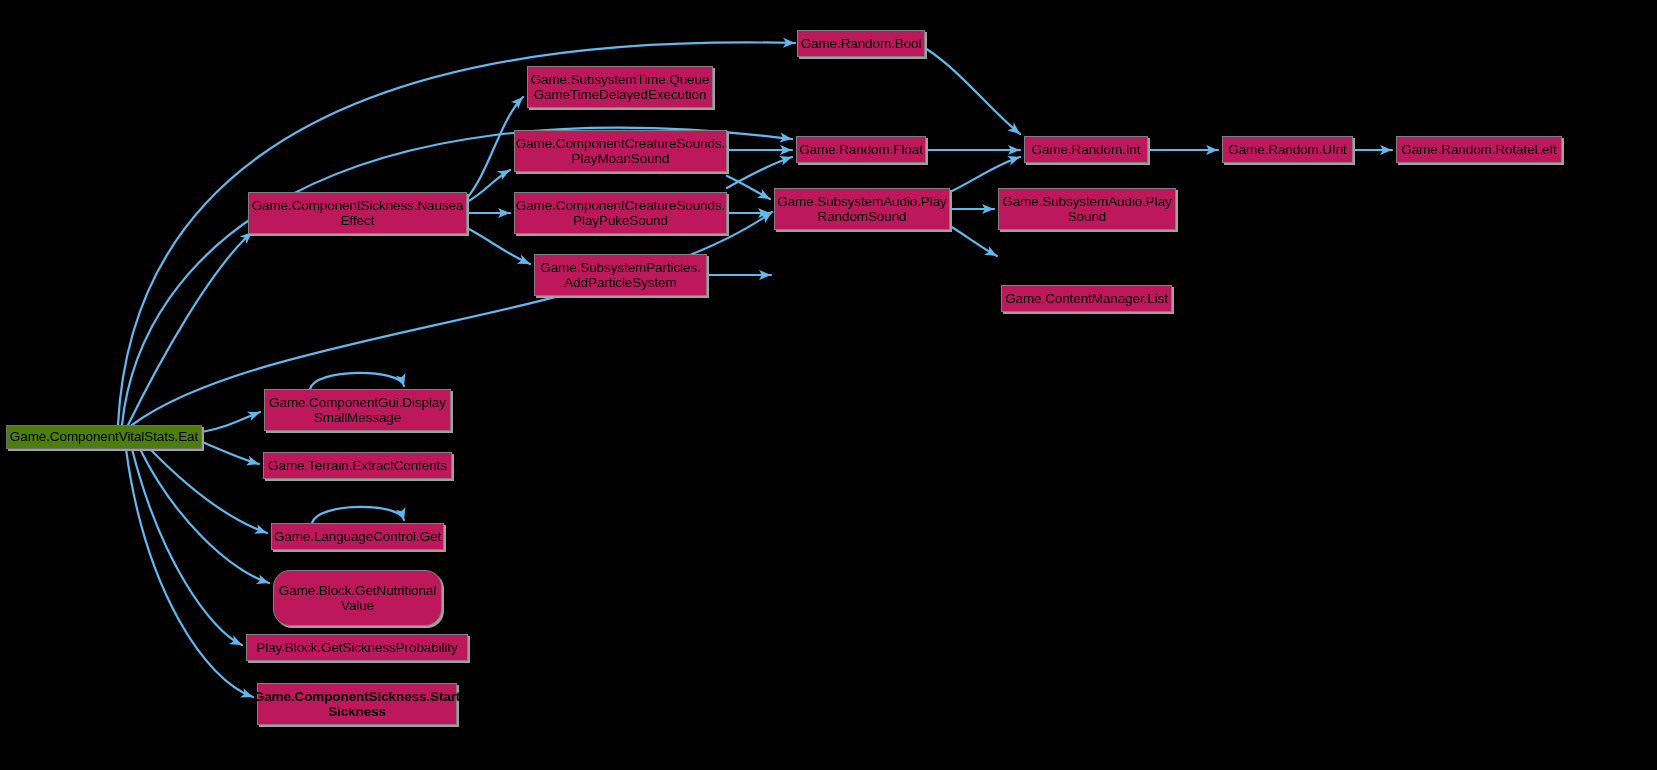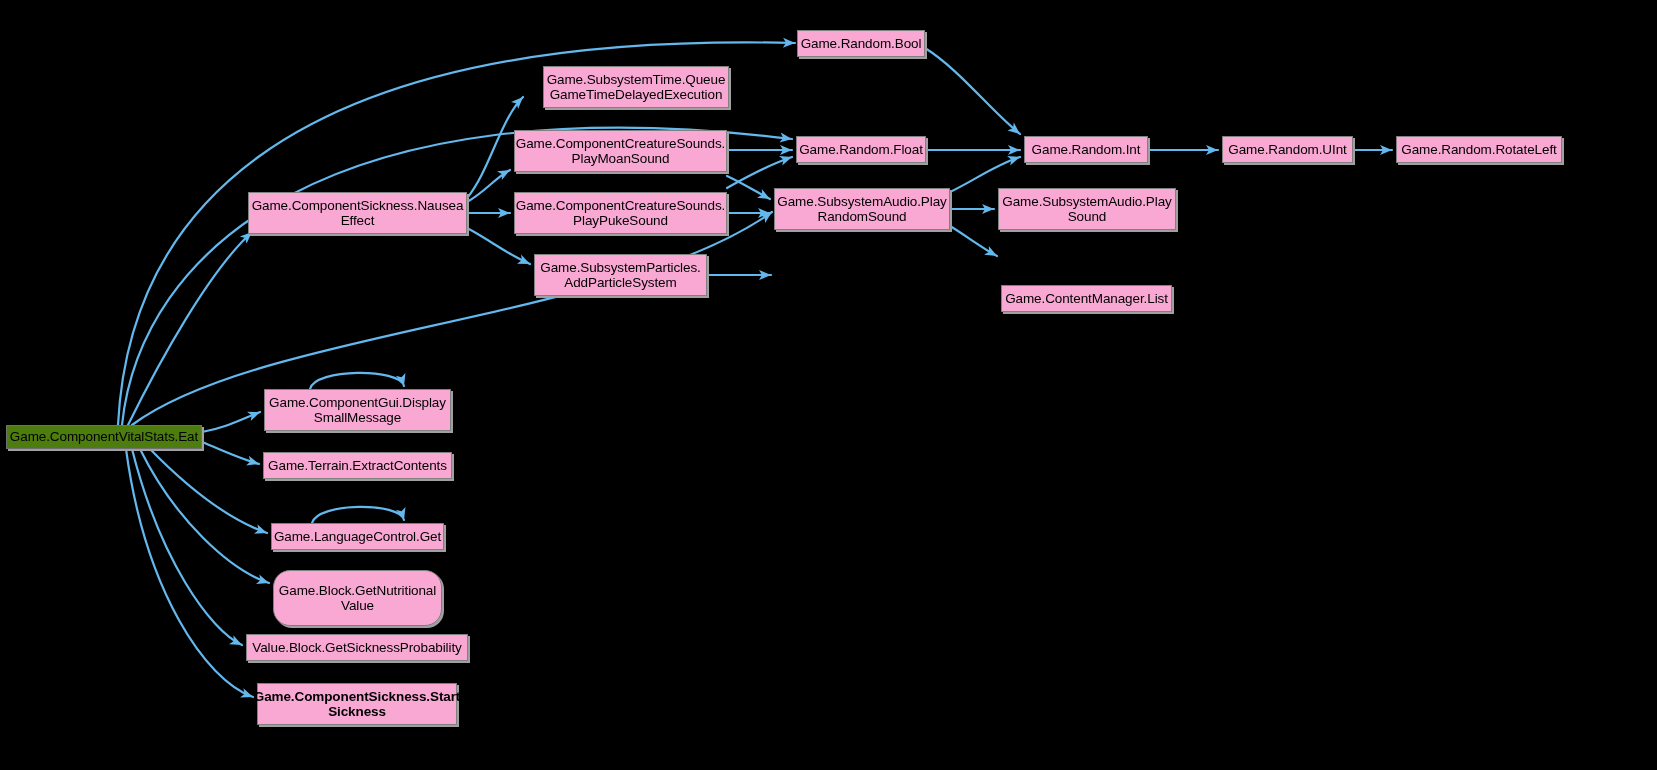--- a/index.html
+++ b/index.html
@@ -19,21 +19,21 @@
     position: absolute;
     left: 0;
     top: 0;
     width: 1657px;
     height: 770px;
     pointer-events: none;
   }
   .node {
     position: absolute;
     box-sizing: border-box;
-    background: #f9a8d4;
+    background: #be185d;
     border: 1px solid #808080;
     box-shadow: 2px 2px 0 0 #a0a0a0;
     color: #000000;
     font-size: 13.5px;
     line-height: 15.5px;
     display: flex;
     align-items: center;
     justify-content: center;
     text-align: center;
     letter-spacing: -0.1px;
@@ -165,24 +165,24 @@
     </svg>
 <div class="node current" style="left: 6px; top: 425px; width: 196px; height: 24px;">Game.ComponentVitalStats.Eat</div>
     <div class="node" style="left: 264px; top: 389px; width: 187px; height: 42px;">Game.ComponentGui.Display
 SmallMessage</div>
     <div class="node" style="left: 248px; top: 192px; width: 219px; height: 42px;">Game.ComponentSickness.Nausea
 Effect</div>
     <div class="node" style="left: 263px; top: 452px; width: 189px; height: 27px;">Game.Terrain.ExtractContents</div>
     <div class="node" style="left: 271px; top: 523px; width: 173px; height: 27px;">Game.LanguageControl.Get</div>
     <div class="node" style="left: 273px; top: 570px; width: 169px; height: 56px; border-radius: 17px;">Game.Block.GetNutritional
 Value</div>
-    <div class="node" style="left: 246px; top: 634px; width: 222px; height: 27px;">Value.Block.GetSicknessProbability</div>
+    <div class="node" style="left: 246px; top: 634px; width: 222px; height: 27px;">Play.Block.GetSicknessProbability</div>
     <div class="node" style="left: 257px; top: 683px; width: 200px; height: 42px; font-weight: bold;">Game.ComponentSickness.Start
 Sickness</div>
-    <div class="node" style="left: 527px; top: 66px; width: 186px; height: 42px; margin-left: 16px;">Game.SubsystemTime.Queue
+    <div class="node" style="left: 527px; top: 66px; width: 186px; height: 42px;">Game.SubsystemTime.Queue
 GameTimeDelayedExecution</div>
     <div class="node" style="left: 514px; top: 130px; width: 213px; height: 42px;">Game.ComponentCreatureSounds.
 PlayMoanSound</div>
     <div class="node" style="left: 514px; top: 192px; width: 213px; height: 42px;">Game.ComponentCreatureSounds.
 PlayPukeSound</div>
     <div class="node" style="left: 534px; top: 254px; width: 173px; height: 42px;">Game.SubsystemParticles.
 AddParticleSystem</div>
     <div class="node" style="left: 797px; top: 30px; width: 128px; height: 27px;">Game.Random.Bool</div>
     <div class="node" style="left: 796px; top: 136px; width: 130px; height: 27px;">Game.Random.Float</div>
     <div class="node" style="left: 774px; top: 188px; width: 176px; height: 42px;">Game.SubsystemAudio.Play

